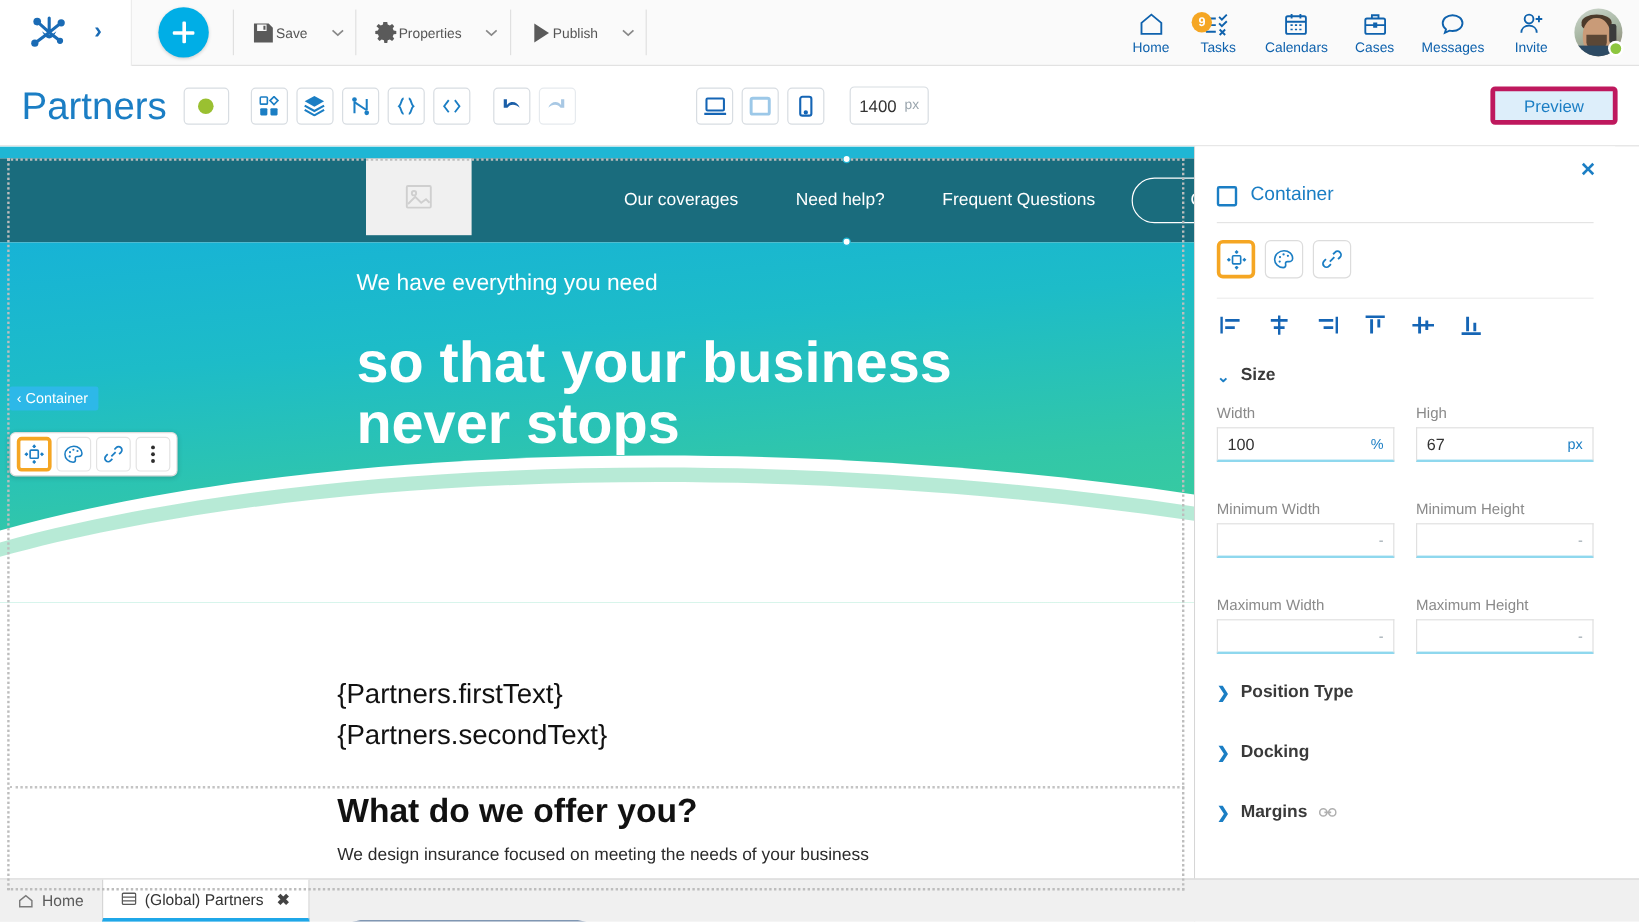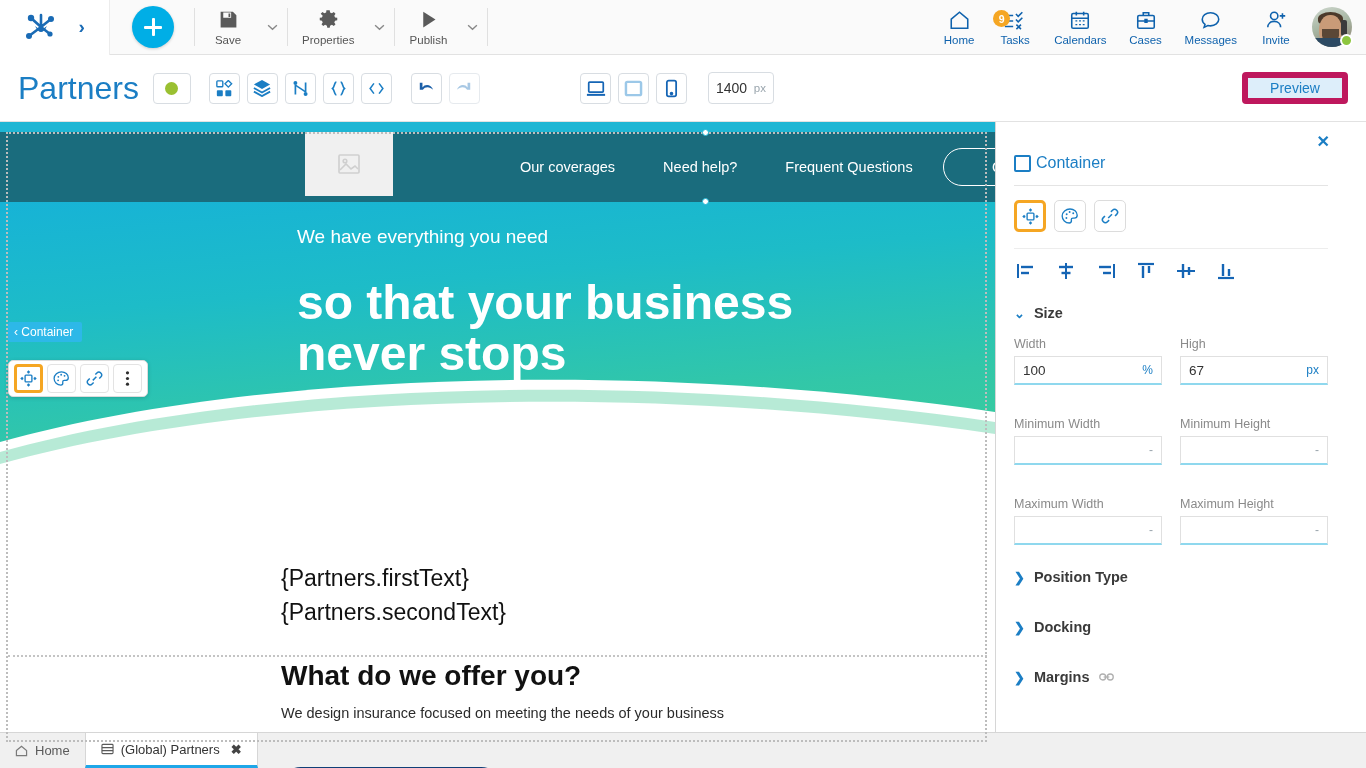--- a/index.html
+++ b/index.html
@@ -37,21 +37,21 @@
     position: absolute; border-radius: 1px;
   }
   .plus-btn::after {
     content: ""; width: 3px; height: 18px; background: #fff;
     position: absolute; border-radius: 1px;
   }
   .vsep { width: 1px; height: 38px; background: #e0e0e0; margin: 0 2px; }
 
   .tool-group { display: flex; align-items: center; height: 55px; }
   .tool-item {
-    display: flex; flex-direction: column; align-items: center;
+    display: flex; flex-direction: row; align-items: center;
     justify-content: center; padding: 0 12px; cursor: pointer;
     min-width: 62px;
   }
   .tool-item .ic { height: 22px; display: flex; align-items: center; }
   .tool-item .lbl { font-size: 11.5px; color: #555; margin-top: 3px; }
   .caret-btn {
     width: 26px; height: 55px; display: flex; align-items: center;
     justify-content: center; cursor: pointer;
   }
   .caret-btn svg { stroke: #888; }
@@ -134,21 +134,21 @@
   .px-input {
     width: 66px; height: 32px; border: 1px solid #d8dde2; border-radius: 4px;
     background: #fff; display: flex; align-items: center;
     padding: 0 7px; margin-left: 14px;
   }
   .px-input .val { font-size: 14px; color: #333; flex: 1; }
   .px-input .unit { font-size: 11.5px; color: #9aa5ad; }
 
   .preview-btn {
     position: absolute; right: 18px;
-    width: 106px; height: 32px; border: 6px solid #be185d; border-radius: 4px;
+    width: 106px; height: 32px; border: 4px solid #be185d; border-radius: 4px;
     background: #ddeefa; color: #1b7ec4; font-size: 14px;
     display: flex; align-items: center; justify-content: center; cursor: pointer;
   }
 
   
   .main { display: flex; height: 646px; width: 100%; }
 
   
   .canvas-wrap {
     width: 996px; height: 646px; position: relative; background: #fff;
@@ -253,21 +253,21 @@
   
   .panel {
     width: 350px; height: 646px; background: #fff; position: relative;
     padding: 0 18px;
   }
   .panel-close {
     position: absolute; right: 16px; top: 10px; color: #1b7ec4;
     font-size: 16px; font-weight: bold; cursor: pointer;
   }
   .panel-head {
-    display: flex; align-items: center; gap: 5px;
+    display: flex; align-items: center; gap: 11px;
     padding-top: 32px; padding-bottom: 13px; text-align: right;
   }
   .panel-head .chk {
     width: 17px; height: 17px; border: 2px solid #1b7ec4; border-radius: 2px;
   }
   .panel-head .nm { font-size: 16px; color: #1b7ec4; }
   .panel-rule { height: 1px; background: #e4e4e4; margin: 0 0 14px 0; }
 
   .mode-row { display: flex; gap: 8px; padding-bottom: 16px; }
   .mode-btn {

